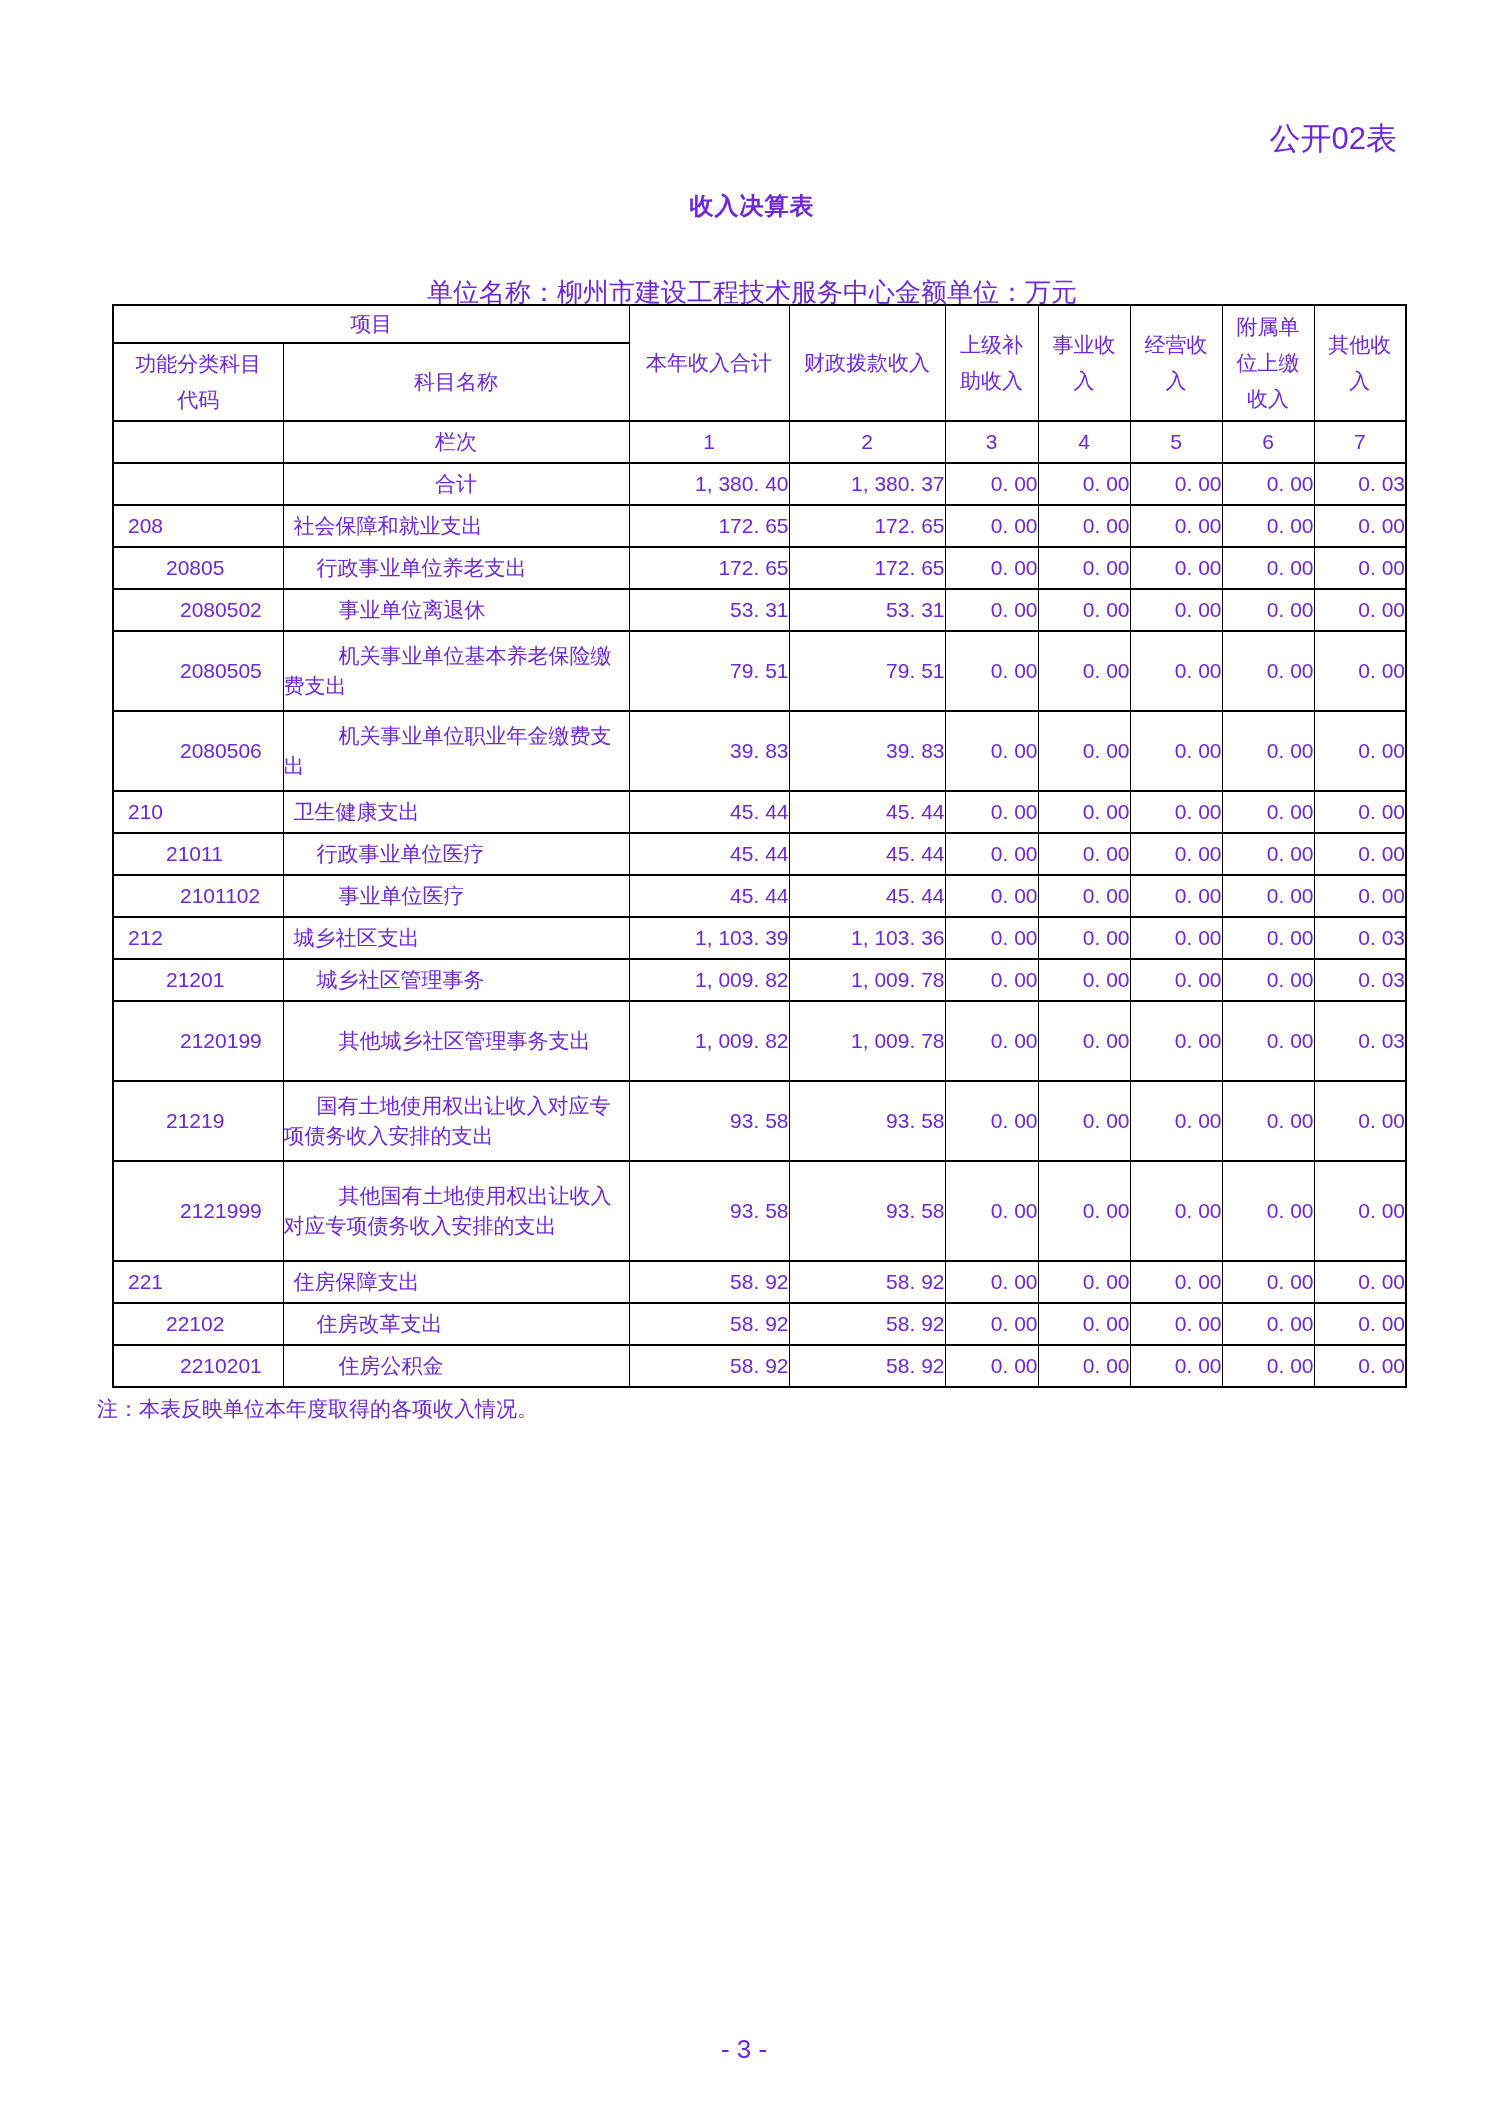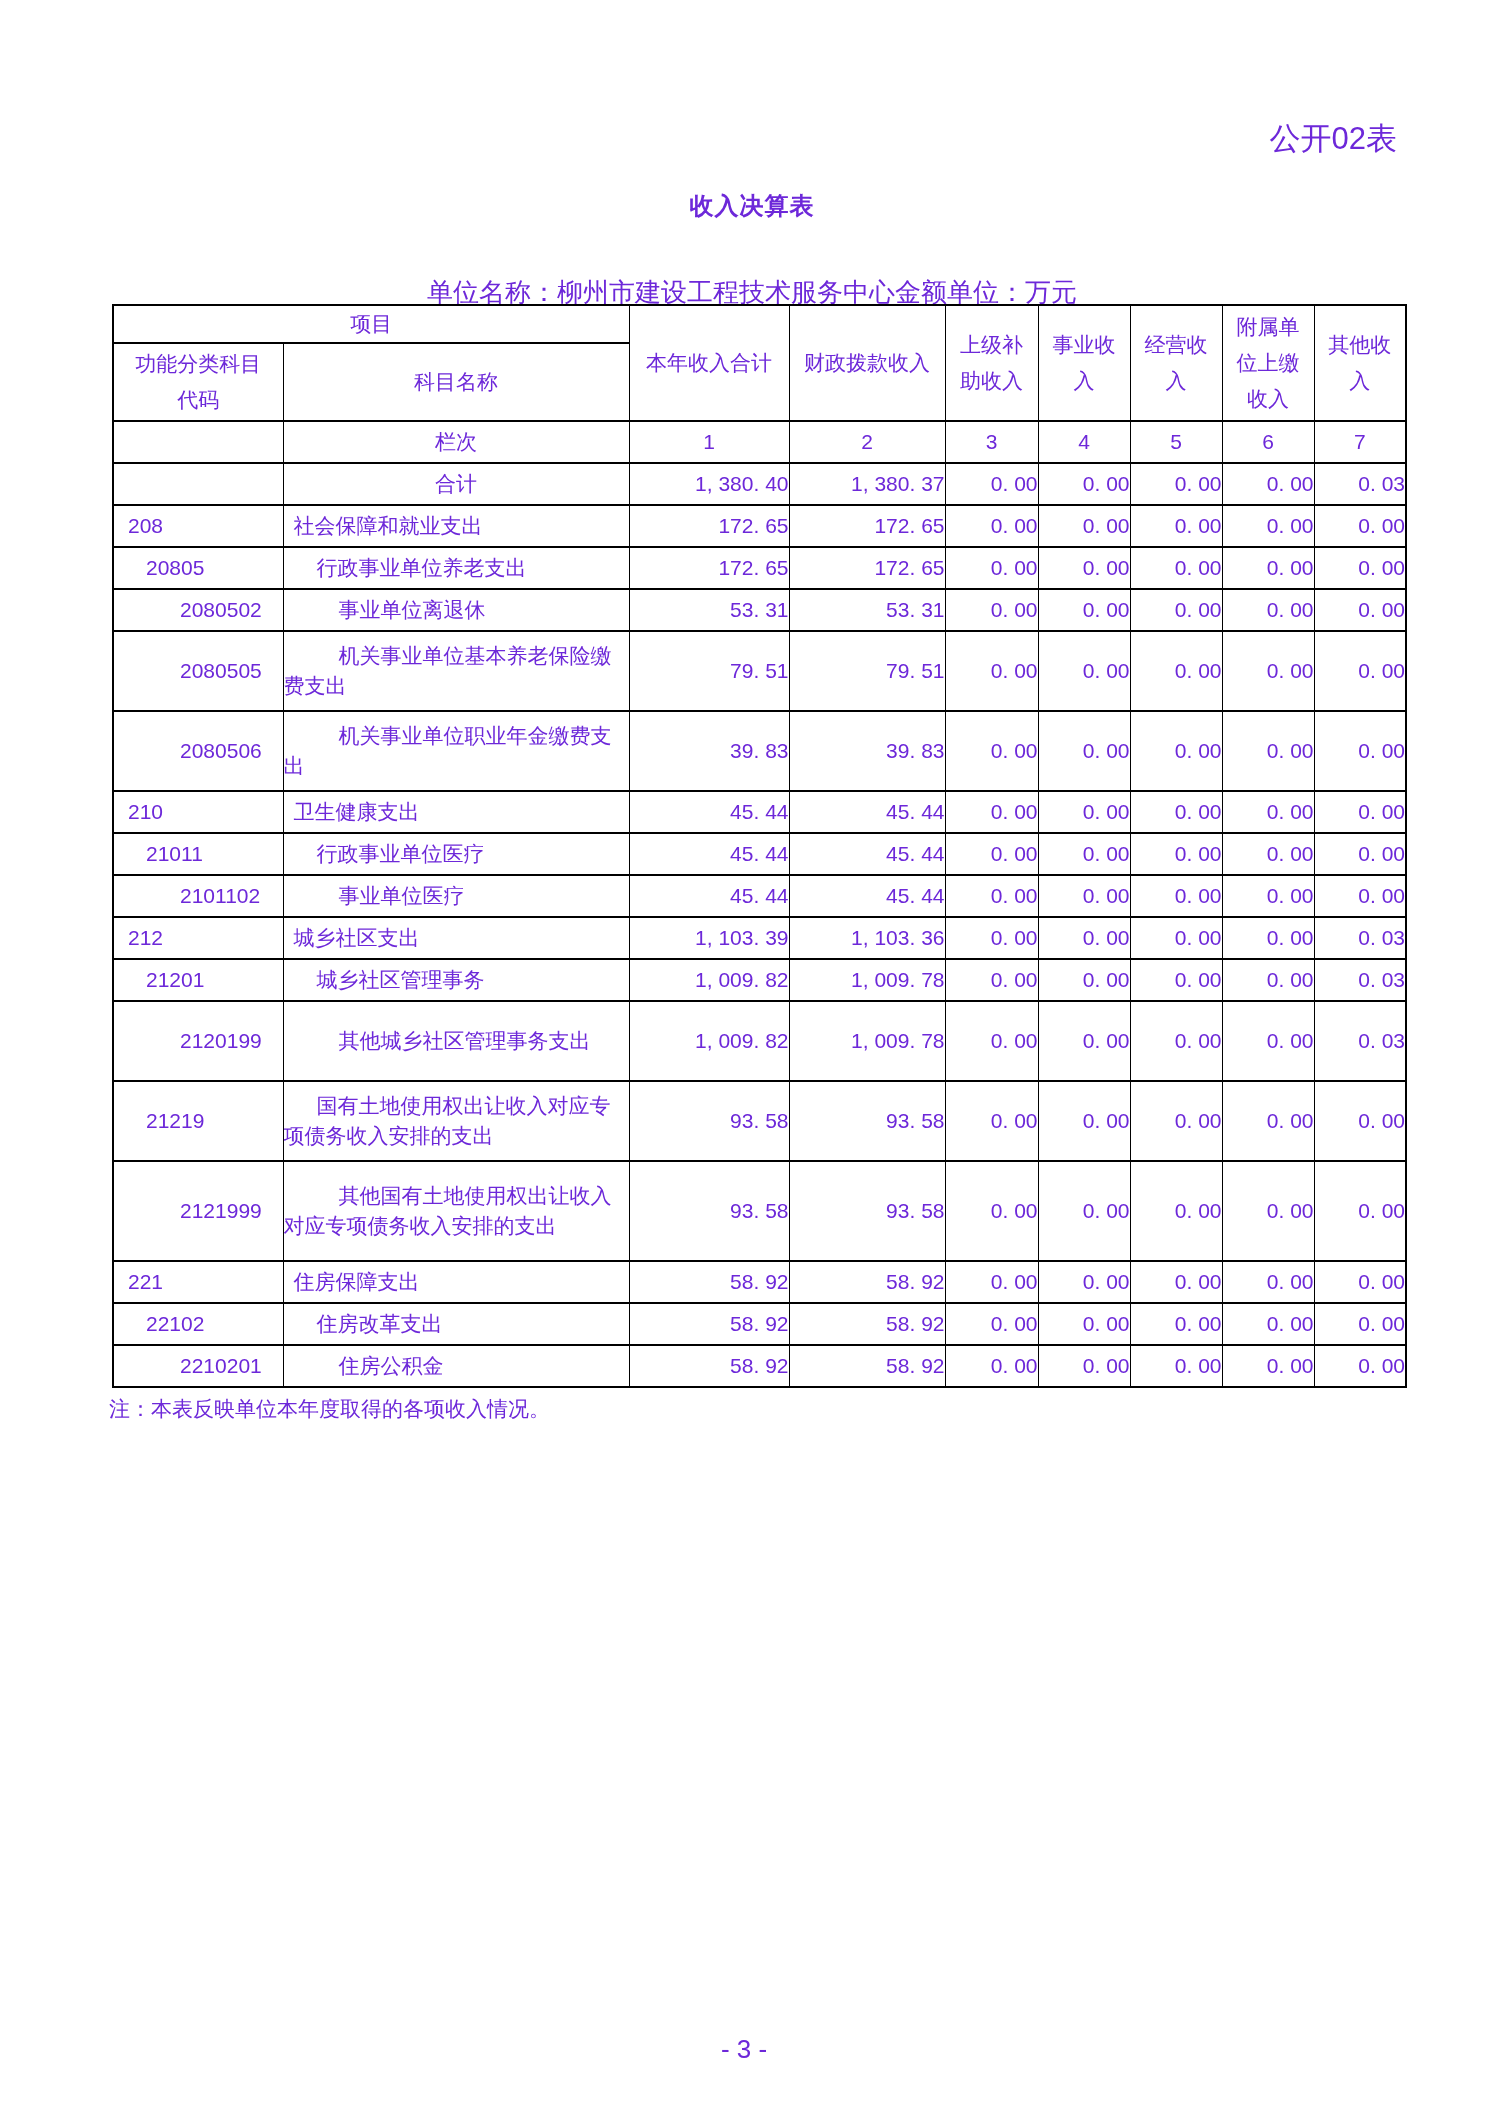--- a/index.html
+++ b/index.html
@@ -37,30 +37,30 @@
   table.report th{
     font-weight:normal;text-align:center;
     white-space:pre-line;line-height:36px;
   }
   tr.row-project{height:36px;}
   tr.row-subhead{height:78px;}
   tr.row-index{height:42px;}
   tr.row-index td{text-align:center;line-height:30px;}
   td.code{text-align:left;line-height:30px;}
   td.code.lv1{padding-left:14px;}
-  td.code.lv2{padding-left:32px;}
+  td.code.lv2{padding-left:52px;}
   td.code.lv3{padding-left:66px;}
   td.name{text-align:left;line-height:30px;padding-left:2px;padding-right:6px;margin-left:46px;}
   td.name.lv0{text-align:center;text-indent:0;padding:0;}
   td.name.lv1{text-indent:10px;}
   td.name.lv2{text-indent:33px;}
   td.name.lv3{text-indent:55px;}
   td.num{text-align:right;padding-right:4px;line-height:30px;}
   .footnote{
-    position:absolute;top:1396px;left:109px;width:1290px;
+    position:absolute;top:1396px;left:97px;width:1290px;
     font-size:21px;line-height:26px;
   }
   .pageno{
     position:absolute;top:2034px;left:0;width:1488px;
     text-align:center;font-size:26px;
   }
 </style>
 </head>
 <body>
 

